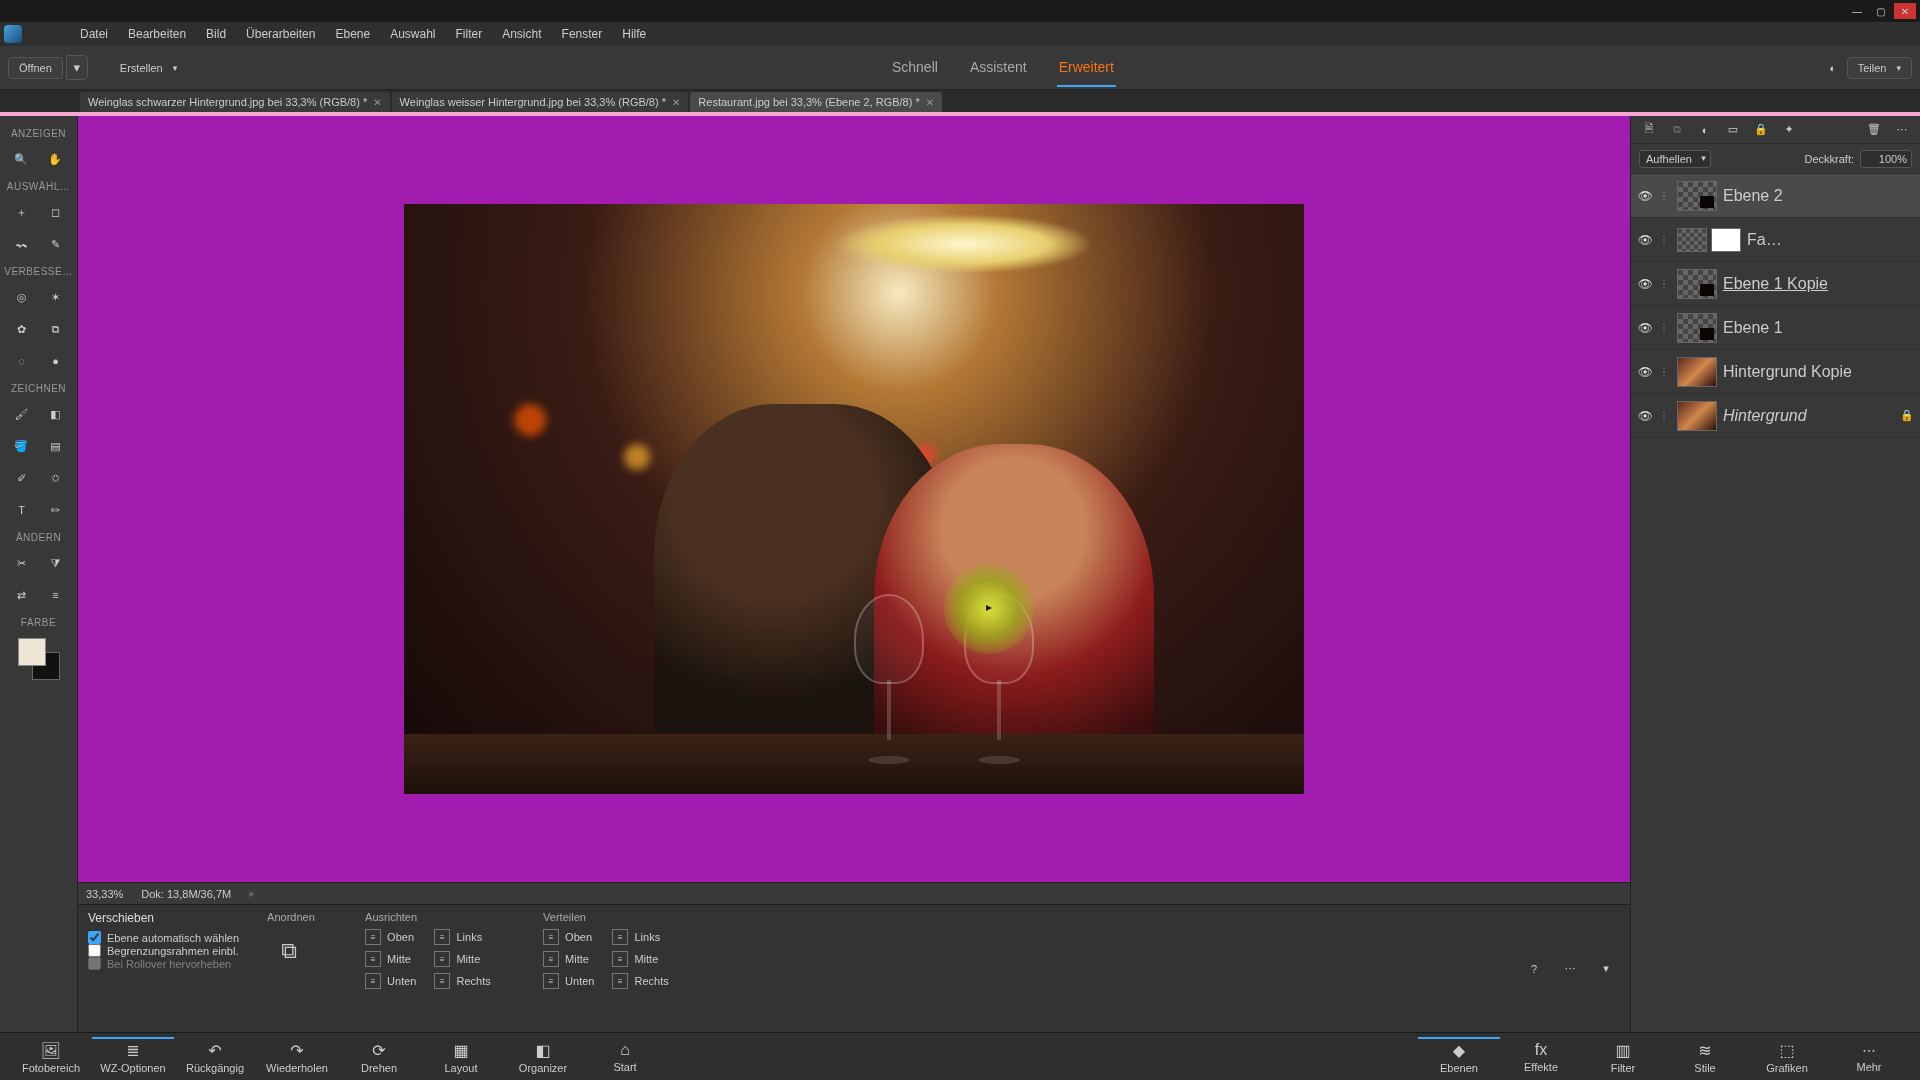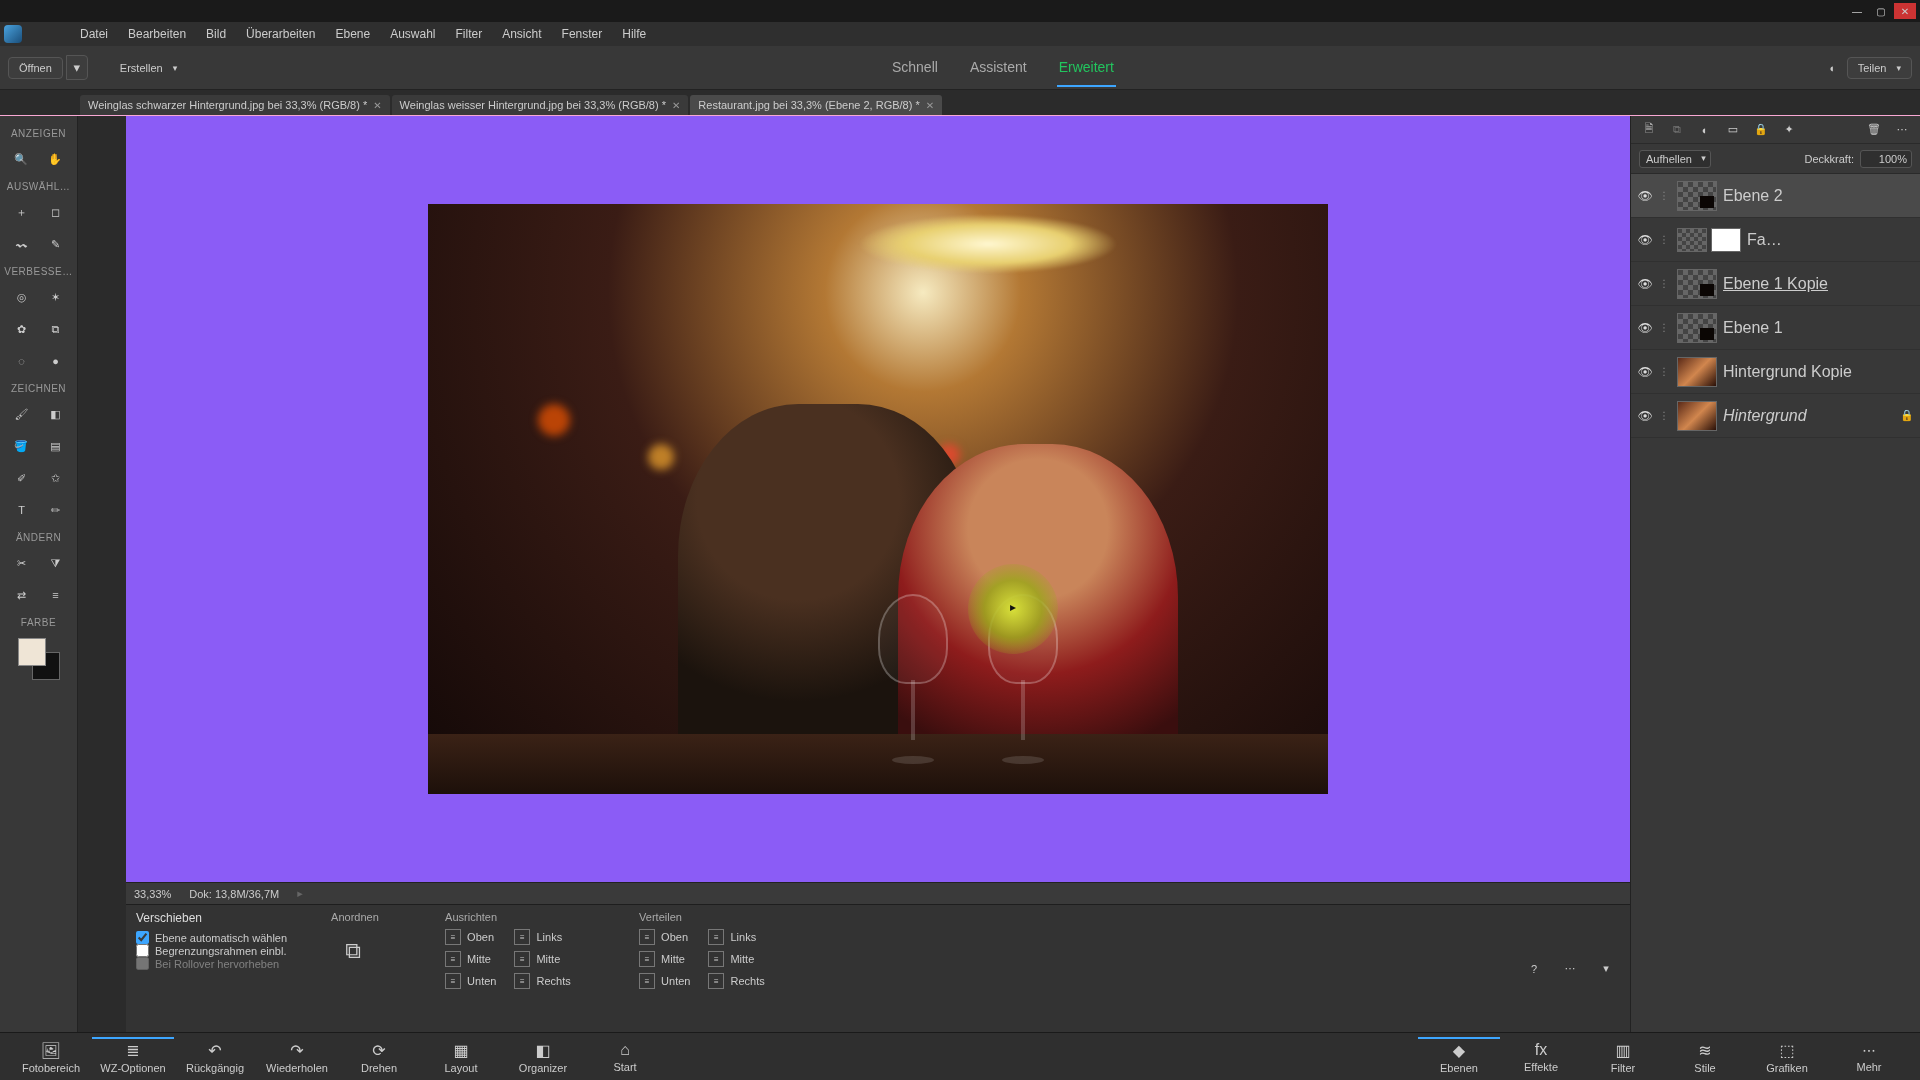--- a/index.html
+++ b/index.html
@@ -16,43 +16,43 @@
 .app-logo { width:18px; height:18px; border-radius:4px; background:linear-gradient(135deg,#4aa3df,#1a4e7a); margin-right:8px; }
 .menuitem { padding:0 10px; height:24px; display:flex; align-items:center; cursor:pointer; font-size:12px; }
 
 
 .modebar { height:44px; background:#383838; border-bottom:1px solid #222; display:flex; align-items:center; padding:0 8px; }
 .btn { border:1px solid #555; background:#3d3d3d; border-radius:4px; padding:4px 10px; display:flex; align-items:center; gap:6px; cursor:pointer; font-size:13px; }
 .btn.drop::after { content:"▾"; font-size:9px; margin-left:4px; }
 .splitdrop { width:22px; border-left:1px solid #555; display:flex; align-items:center; justify-content:center; margin-left:-1px; border-radius:0 4px 4px 0; }
 .modes { flex:1; display:flex; justify-content:center; gap:28px; }
 .modelink { font-size:14px; color:#aaa; cursor:pointer; padding:10px 2px; border-bottom:2px solid transparent; }
-.modelink.active { color:#22c55e; border-bottom-color:#3da6ff; }
+.modelink.active { color:#f97316; border-bottom-color:#3da6ff; }
 .iconbtn { width:28px; height:28px; display:flex; align-items:center; justify-content:center; cursor:pointer; border-radius:4px; }
 
 
-.doctabs { height:26px; background:#2b2b2b; display:flex; align-items:flex-end; padding-left:80px; gap:2px; border-bottom:1px solid #f9a8d4; }
+.doctabs { height:26px; background:#2b2b2b; display:flex; align-items:flex-end; padding-left:80px; gap:2px; border-bottom:4px solid #f9a8d4; }
 .doctab { background:#3a3a3a; padding:4px 8px; border-radius:3px 3px 0 0; font-size:11px; color:#bbb; display:flex; align-items:center; gap:6px; cursor:pointer; }
 .doctab.active { background:#4a4a4a; color:#eee; }
 .doctab .x { font-size:10px; color:#999; }
 
 
 .mainrow { flex:1; display:flex; min-height:0; }
 
 
 .toolbox { width:78px; background:#383838; border-right:1px solid #222; display:flex; flex-direction:column; align-items:center; padding:6px 0; }
 .toolhead { font-size:10px; color:#999; margin:6px 0 4px; letter-spacing:0.5px; text-transform:uppercase; }
 .toolrow { display:flex; gap:6px; margin:2px 0; }
 .tool { width:28px; height:28px; display:flex; align-items:center; justify-content:center; border-radius:4px; cursor:pointer; }
 .swatch { margin-top:6px; position:relative; width:42px; height:42px; }
 .swatch .fg { position:absolute; top:0; left:0; width:28px; height:28px; background:#efe5d6; border:1px solid #888; }
 .swatch .bg { position:absolute; bottom:0; right:0; width:28px; height:28px; background:#111; border:1px solid #666; }
 
 
-.canvaswrap { flex:1; display:flex; flex-direction:column; background:#8b5cf6;margin-left:48px; }
+.canvaswrap { flex:1; display:flex; flex-direction:column; background:#a21caf; }
 .canvas { flex:1; display:flex; align-items:center; justify-content:center; }
 .photo { width:900px; height:590px; background:#1a0e0a; position:relative; overflow:hidden; }
 .photo .warm { position:absolute; inset:0; background:radial-gradient(ellipse at 55% 15%, #f6eac0 0%, #b37834 14%, #3a1c15 45%, #120807 100%); }
 .lamp { position:absolute; top:10px; left:50%; transform:translateX(-20px); width:260px; height:60px; background:radial-gradient(ellipse at center,#fff7d0 0%, #e8d070 45%, rgba(0,0,0,0) 70%); border-radius:50%; filter:blur(1px); }
 .bokeh { position:absolute; border-radius:50%; filter:blur(4px); }
 .b1 { width:32px; height:32px; left:110px; top:200px; background:#ff5a00aa; }
 .b2 { width:26px; height:26px; left:220px; top:240px; background:#ffb030aa; }
 .b3 { width:22px; height:22px; left:510px; top:240px; background:#ff4030aa; }
 .sil-m { position:absolute; left:250px; top:200px; width:300px; height:380px; background:radial-gradient(circle at 40% 25%, #4a3020 0 30%, #1b130d 60%); border-radius:40% 40% 10% 10%; }
 .sil-f { position:absolute; left:470px; top:240px; width:280px; height:340px; background:radial-gradient(circle at 50% 25%, #c9855a 0 24%, #8e1c1c 50%, #3a0e0e 80%); border-radius:45% 45% 10% 10%; }
@@ -89,21 +89,21 @@
 .thumb.img { background:linear-gradient(135deg,#5a2a18,#d1864e 50%,#2a1008); }
 .layer .name { flex:1; font-size:16px; white-space:nowrap; overflow:hidden; text-overflow:ellipsis; }
 .layer .name.italic { font-style:italic; }
 .layer .name.under { text-decoration:underline; }
 .lockicon { font-size:11px; color:#aaa; }
 .masks { display:flex; gap:4px; align-items:center; }
 .mask { width:30px; height:24px; border:1px solid #666; background:#fff; }
 .mask.alpha { background:repeating-conic-gradient(#666 0 25%, #444 0 50%) 0 0/8px 8px; }
 
 
-.optpanel { height:128px; background:#333; border-top:1px solid #1e1e1e; display:flex; padding:6px 10px; gap:44px; }
+.optpanel { height:128px; background:#333; border-top:1px solid #1e1e1e; display:flex; padding:6px 10px; gap:28px; }
 .optcol { display:flex; flex-direction:column; gap:4px; min-width:150px; }
 .optcol .title { font-size:12px; color:#ddd; margin-bottom:2px; }
 .optcol .head { font-size:11px; color:#aaa; margin-bottom:2px; }
 .cbrow { display:flex; align-items:center; gap:6px; font-size:11px; color:#ccc; }
 .cbrow input { accent-color:#3da6ff; }
 .alignbtn { display:flex; align-items:center; gap:6px; font-size:11px; color:#ccc; }
 .alignicon { width:16px; height:16px; border:1px solid #777; display:flex; align-items:center; justify-content:center; font-size:8px; }
 .arrangeicon { width:44px; height:44px; display:flex; align-items:center; justify-content:center; font-size:22px; color:#ccc; }
 .optpanel .right { margin-left:auto; display:flex; align-items:center; gap:8px; }
 

